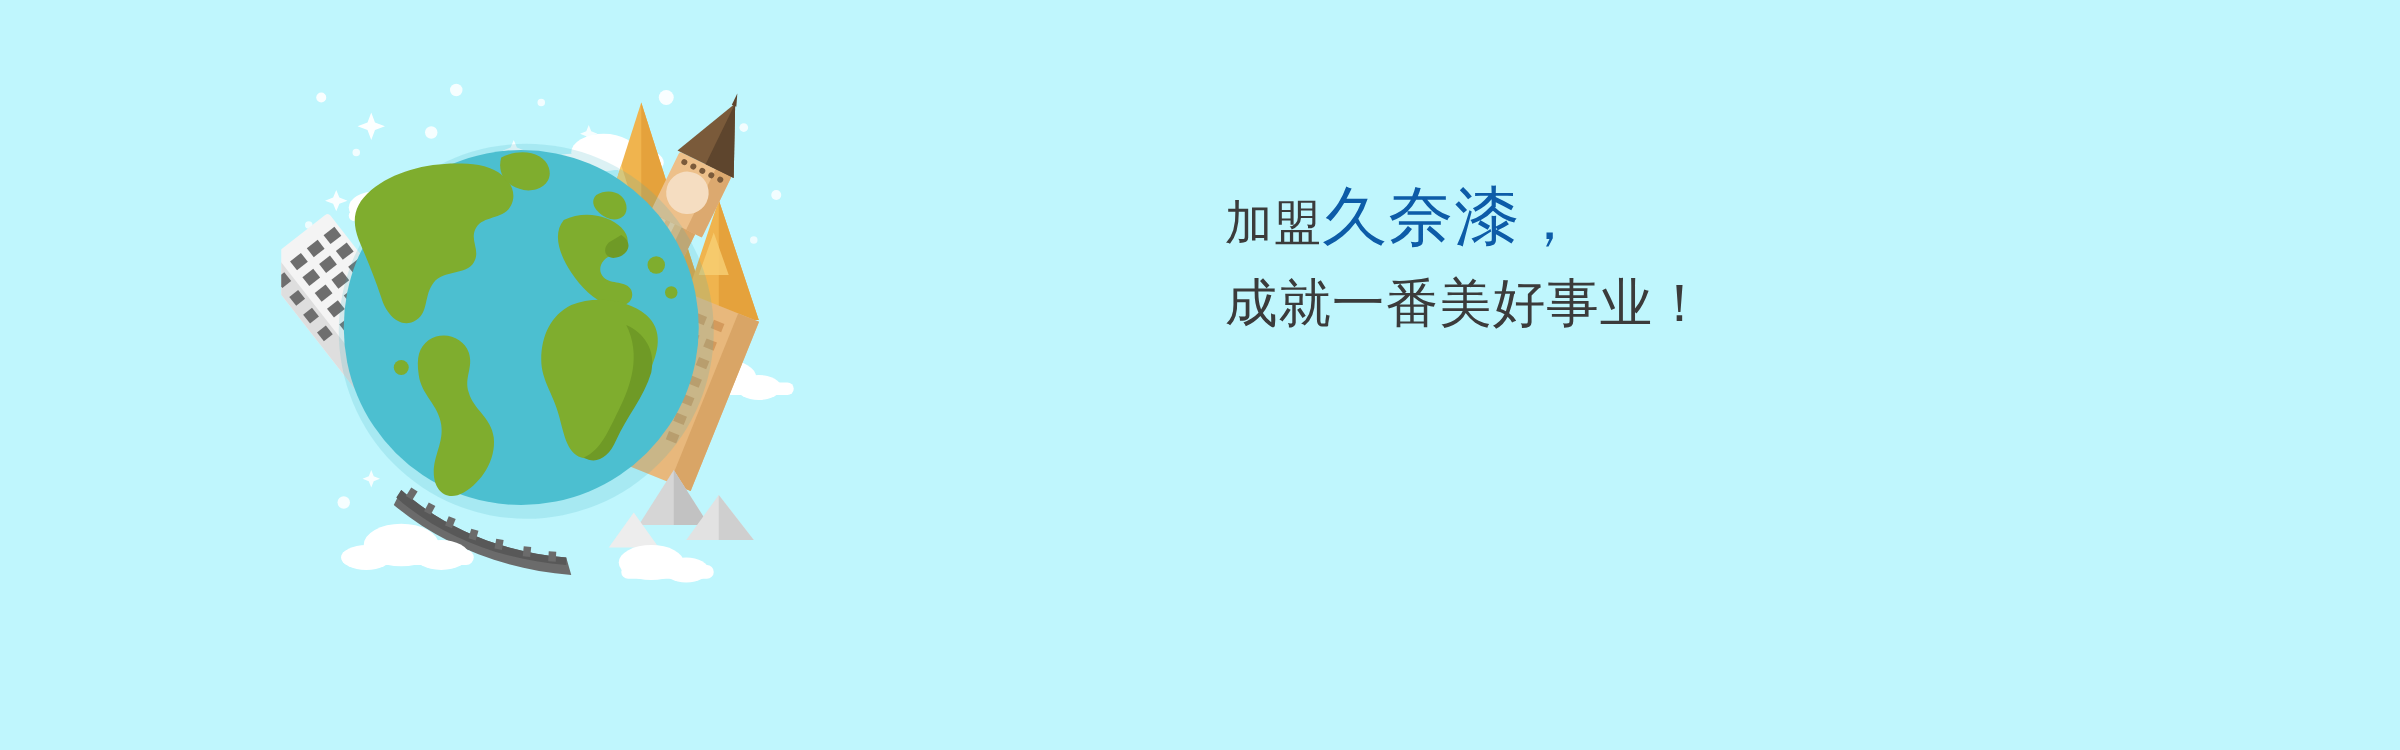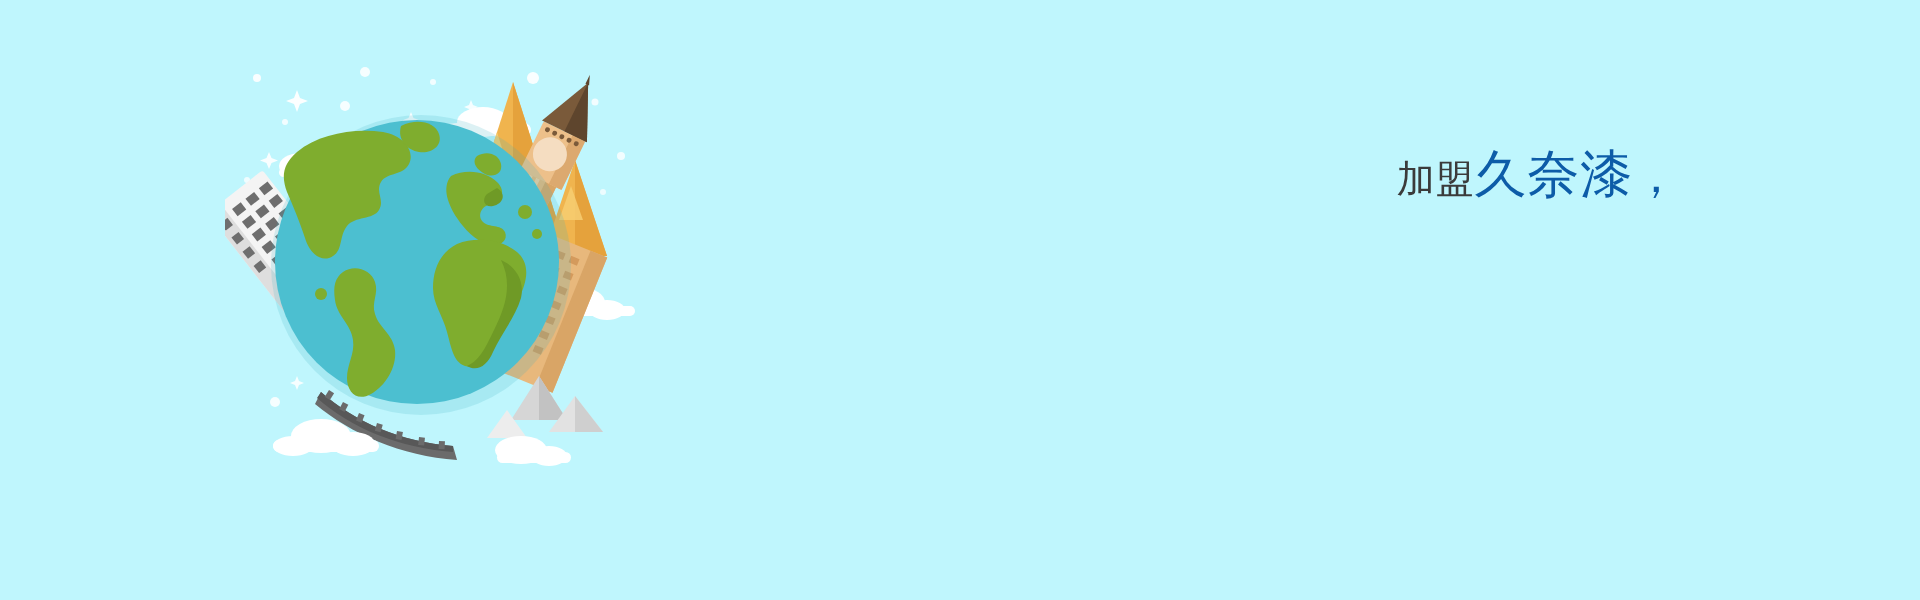--- a/index.html
+++ b/index.html
@@ -33,21 +33,20 @@
     width: 420px;
     height: 420px;
   }
 
   
   #headline {
     position: absolute;
     left: 980px;
     top: 148px;
     width: 700px;
-    text-align: right;
   }
   .headline-line {
     white-space: nowrap;
     line-height: 1.0;
     letter-spacing: 0.02em;
   }
   .line-1 {
     font-size: 44px;
     margin-bottom: 22px;
   }
@@ -316,15 +315,18 @@
         </g>
       </g>
 
     </svg>
   </div>
 
   <div id="headline">
     <div class="headline-line line-1">
       <span class="txt-dark">加盟</span><span class="txt-brand">久奈漆</span><span class="txt-brand-punct">，</span>
     </div>
+    <div class="headline-line line-2">
+      <span class="txt-dark">成就一番美好事业！</span>
+    </div>
   </div>
 
 </div>
 
 </body></html>

